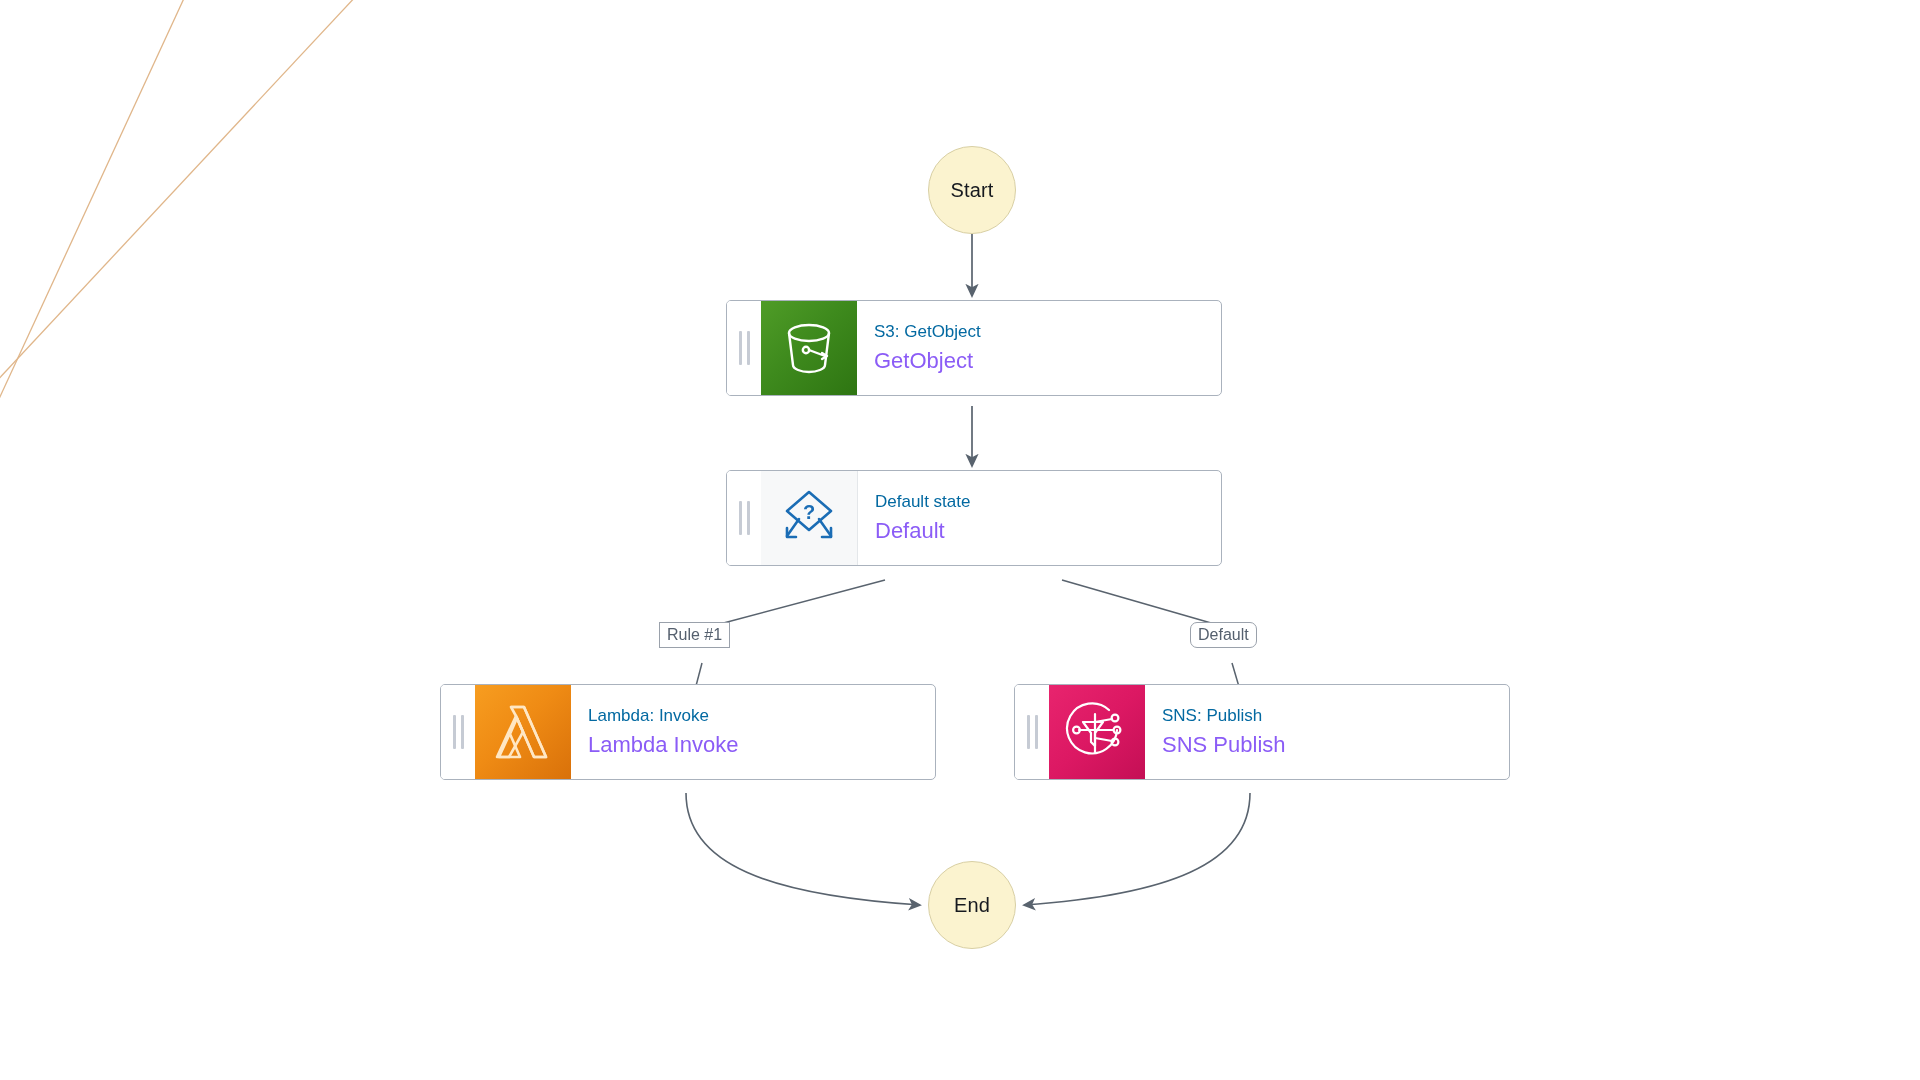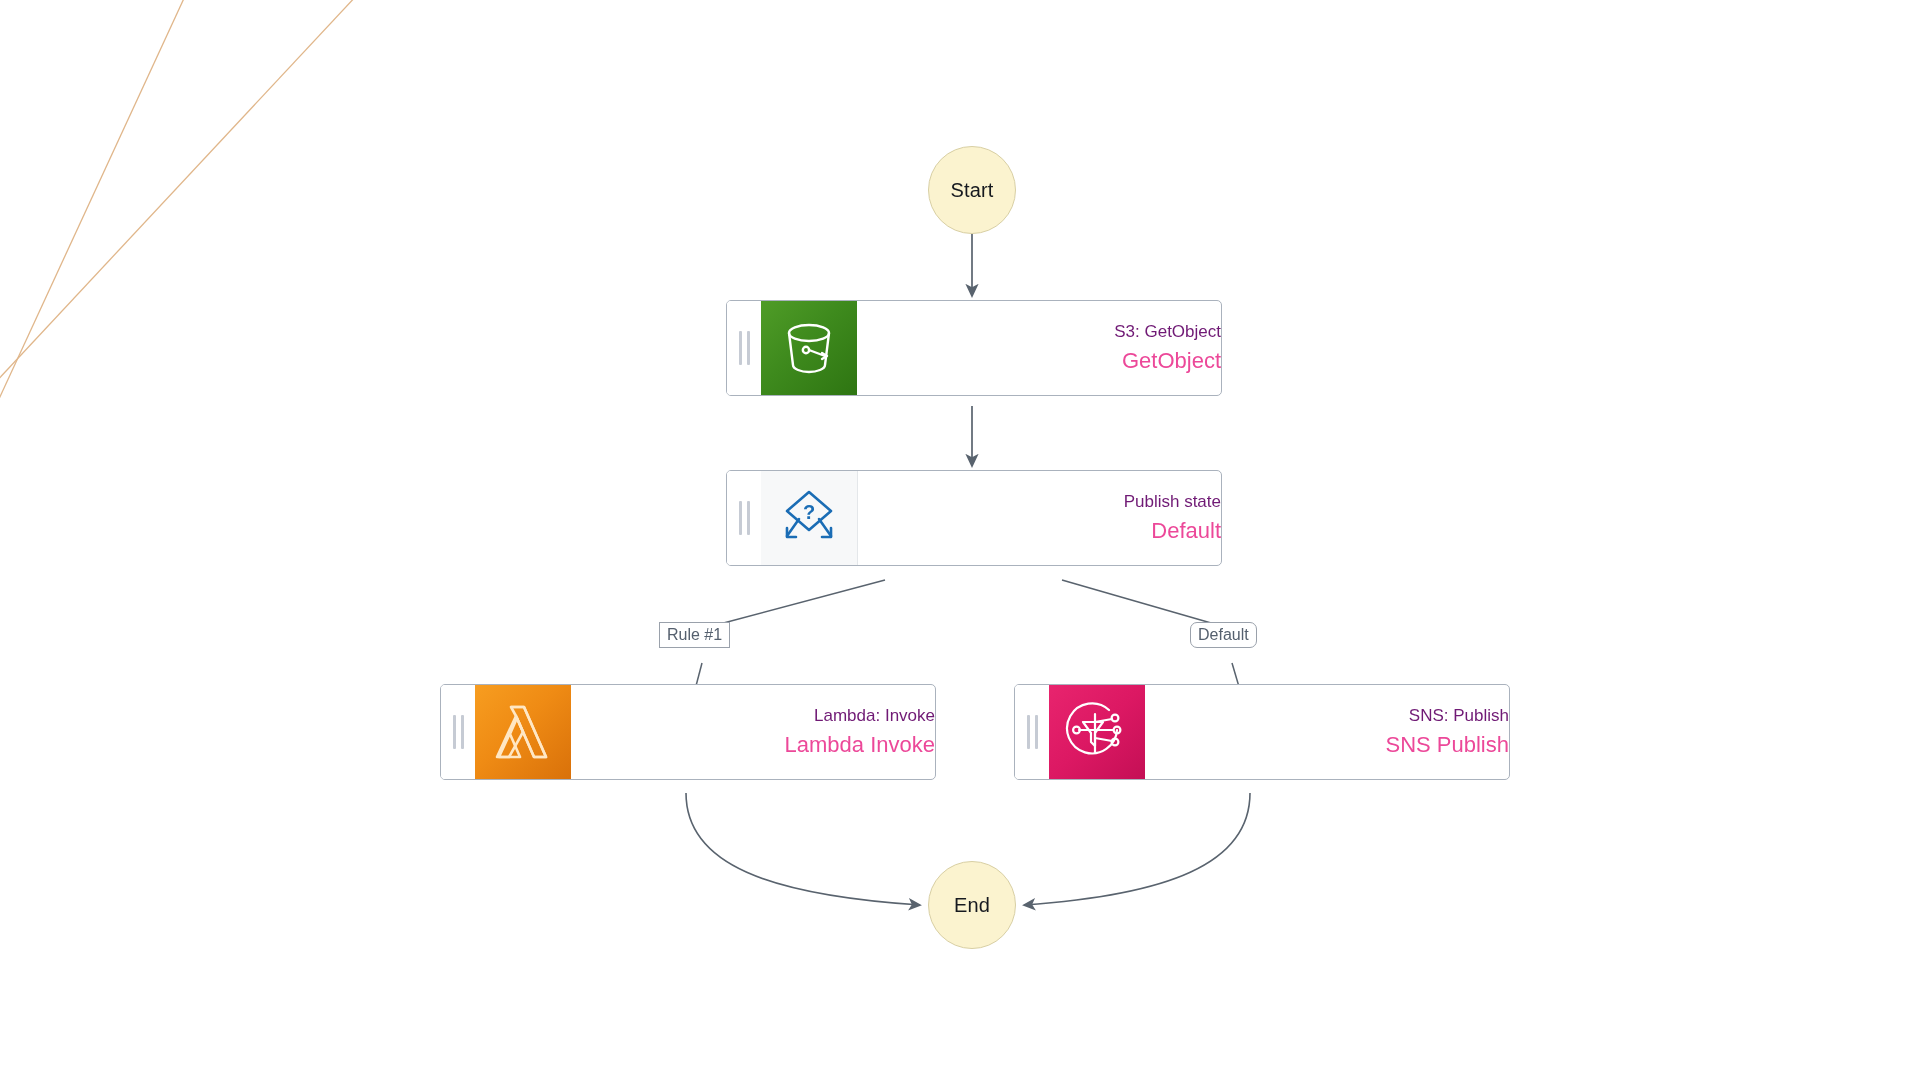--- a/index.html
+++ b/index.html
@@ -13,21 +13,20 @@
     position: relative;
     overflow: hidden;
     font-family: "Liberation Sans", sans-serif;
   }
 
   #canvas {
     position: absolute;
     inset: 0;
     width: 1920px;
     height: 1080px;
-    text-align: right;
   }
 
   
   #edges {
     position: absolute;
     left: 0; top: 0;
     width: 1920px;
     height: 1080px;
     pointer-events: none;
   }
@@ -93,29 +92,29 @@
   .card-text {
     flex: 1 1 auto;
     display: flex;
     flex-direction: column;
     justify-content: center;
     padding-left: 17px;
     min-width: 0;
   }
   .card-sub {
     font-size: 17px;
-    color: #701a75;
+    color: #0369a1;
     line-height: 1.35;
     white-space: nowrap;
     overflow: hidden;
     text-overflow: ellipsis;
   }
   .card-title {
     font-size: 22px;
-    color: #ec4899;
+    color: #8b5cf6;
     line-height: 1.35;
     margin-top: 2px;
     white-space: nowrap;
     overflow: hidden;
     text-overflow: ellipsis;
   }
 
   
   .edge-label {
     position: absolute;
@@ -200,21 +199,21 @@
           <path d="M32,6 L54,25 L32,44 L10,25 Z"></path>
           <path d="M22,33 L10,50"></path>
           <path d="M42,33 L54,50"></path>
           <path d="M10,42 L10,51 L19,51"></path>
           <path d="M54,42 L54,51 L45,51"></path>
         </g>
         <text x="32" y="33" text-anchor="middle" font-family="Liberation Sans, sans-serif" font-size="20" font-weight="bold" fill="#1b6db5">?</text>
       </svg>
     </div>
     <div class="card-text">
-      <div class="card-sub">Publish state</div>
+      <div class="card-sub">Default state</div>
       <div class="card-title">Default</div>
     </div>
   </div>
 
   <div class="edge-label" style="left:659px; top:622px;">
     <span>Rule #1</span>
   </div>
   <div class="edge-label" style="left:1190px; top:622px;border-radius:7px;">
     <span>Default</span>
   </div>

